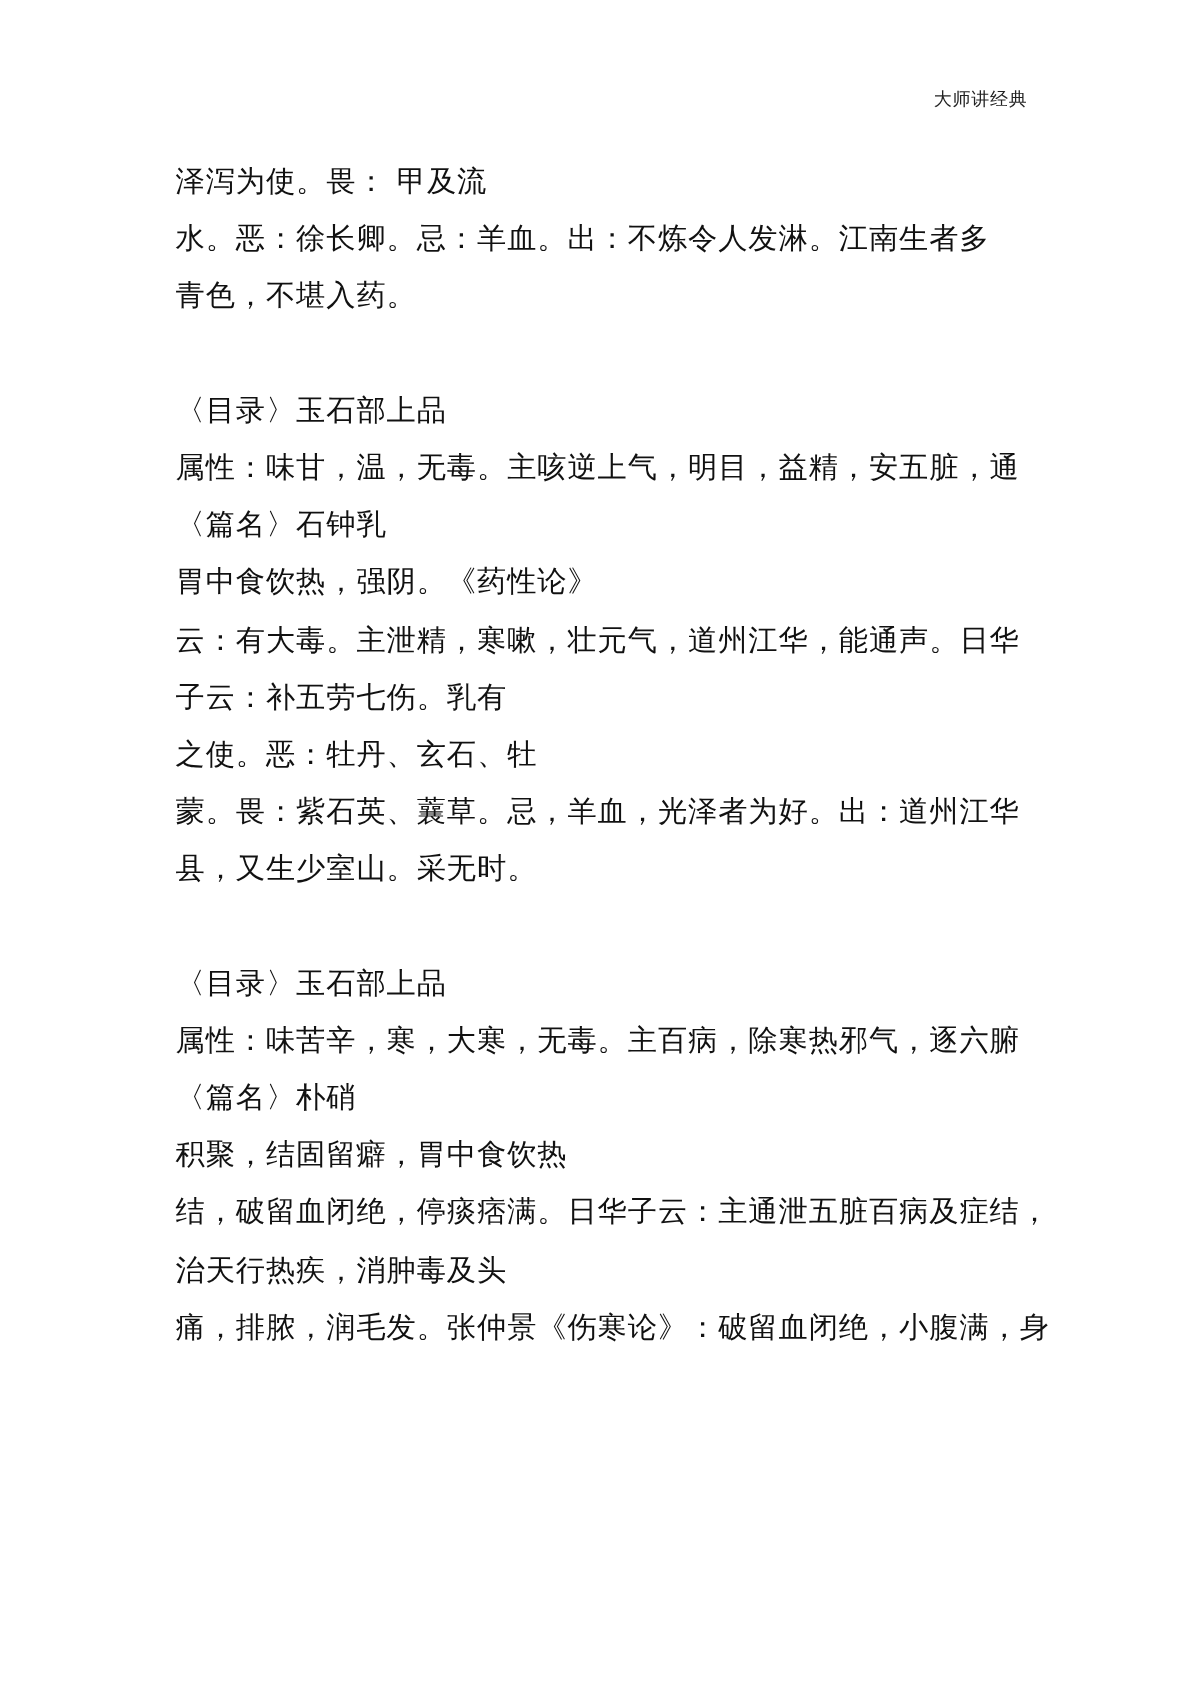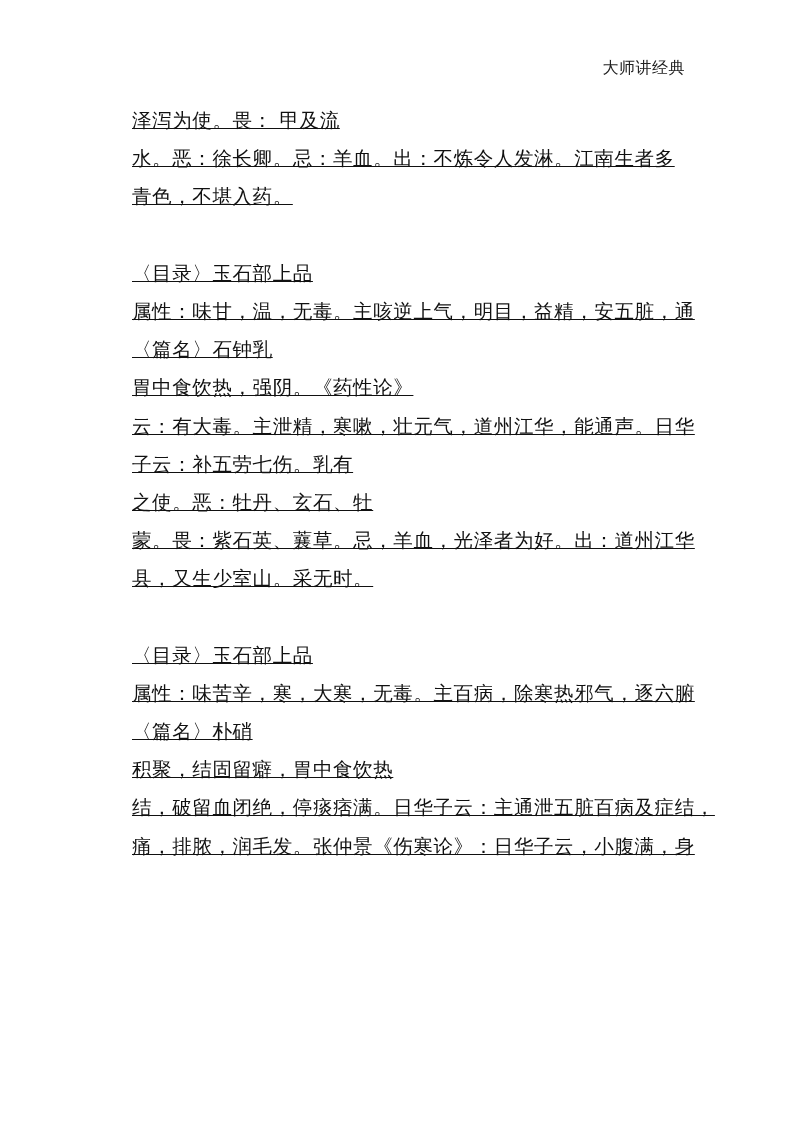--- a/index.html
+++ b/index.html
@@ -12,30 +12,29 @@
       height: 1122px;
       position: relative;
       overflow: hidden;
       font-family: "DejaVu Serif", "Liberation Serif", serif;
       color: #111111;
     }
     .header {
       position: absolute;
       top: 58px;
       right: 108px;
-      font-size: 16px;
+      font-size: 12px;
       color: #222;
       letter-spacing: 0.5px;
     }
     .content {
       position: absolute;
       top: 102px;
-      left: 132px;
+      left: 117px;
       width: 560px;
-      text-decoration: underline;
     }
     .line {
       font-size: 19.5px;
       line-height: 38.2px;
       height: 38.2px;
       white-space: nowrap;
       letter-spacing: 0.6px;
     }
     .blank {
       height: 38.2px;
@@ -59,14 +58,15 @@
   <div class="line">子云：补五劳七伤。乳有</div>
   <div class="line">之使。恶：牡丹、玄石、牡</div>
   <div class="line">蒙。畏：紫石英、蘘草。忌，羊血，光泽者为好。出：道州江华</div>
   <div class="line">县，又生少室山。采无时。</div>
   <div class="blank"></div>
   <div class="line">〈目录〉玉石部上品</div>
   <div class="line">属性：味苦辛，寒，大寒，无毒。主百病，除寒热邪气，逐六腑</div>
   <div class="line">〈篇名〉朴硝</div>
   <div class="line">积聚，结固留癖，胃中食饮热</div>
   <div class="line">结，破留血闭绝，停痰痞满。日华子云：主通泄五脏百病及症结，</div>
-  <div class="line">痛，排脓，润毛发。张仲景《伤寒论》：日华子云，小腹满，身</div>
+  <div class="line">治天行热疾，消肿毒及头</div>
+  <div class="line">痛，排脓，润毛发。张仲景《伤寒论》：破留血闭绝，小腹满，身</div>
 </div>
 
 </body></html>

